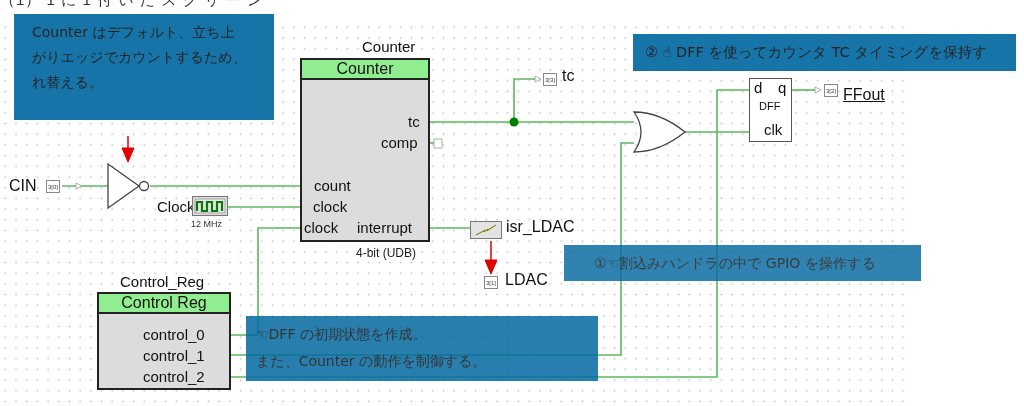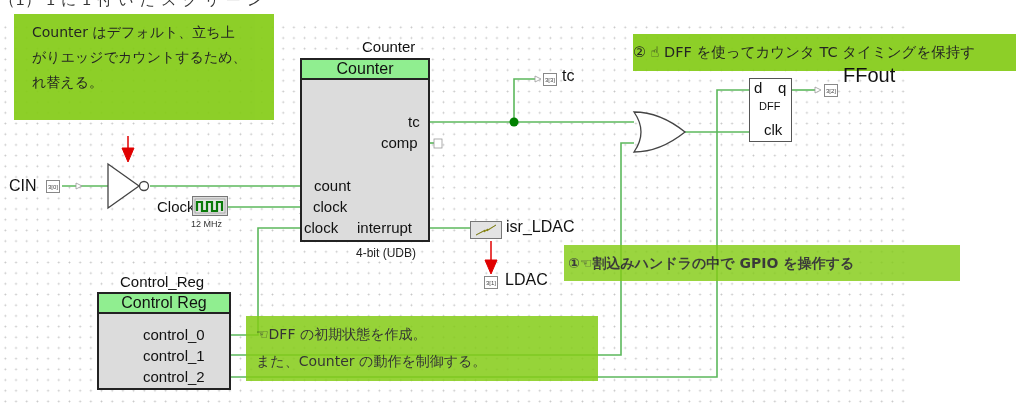--- a/index.html
+++ b/index.html
@@ -3,24 +3,24 @@
 <meta charset="utf-8">
 <style>
   html, body { margin:0; padding:0; }
   body { width:1024px; height:406px; position:relative; overflow:hidden; background:#ffffff;
          font-family:"Liberation Sans", "DejaVu Sans", sans-serif; color:#111; }
   .grid { position:absolute; left:0; top:22px; width:912px; height:384px;
           background-image: radial-gradient(circle, #c4c4c4 0.8px, transparent 1.1px);
           background-size:10.7px 10.7px; }
   .top-clip { position:absolute; left:0; top:-9px; font-size:15px; color:#333; white-space:nowrap; letter-spacing:1px; }
   svg.wires { position:absolute; left:0; top:0; }
-  .note { position:absolute; background:#84cc16; opacity:0.92; font-family:"DejaVu Sans", sans-serif; color:#111; }
+  .note { position:absolute; background:#0369a1; opacity:0.92; font-family:"DejaVu Sans", sans-serif; color:#111; }
   .note1 { left:14px; top:14px; width:260px; height:106px; font-size:14px; line-height:25px; padding:6px 0 0 18px; box-sizing:border-box; }
-  .note2 { left:633px; top:34px; width:383px; height:37px; font-size:14.5px; line-height:37px; box-sizing:border-box; }
-  .note3 { left:564px; top:245px; width:396px; height:36px; font-size:14px; line-height:36px; padding-left:4px; box-sizing:border-box; opacity:0.82;font-weight:bold;}
+  .note2 { left:633px; top:34px; width:383px; height:37px; font-size:14.5px; line-height:37px; padding-left:12px; box-sizing:border-box; }
+  .note3 { left:564px; top:245px; width:357px; height:36px; font-size:14px; line-height:36px; padding-left:30px; box-sizing:border-box; opacity:0.82;}
   .note4 { left:246px; top:316px; width:352px; height:65px; font-size:14px; line-height:27px; padding:5px 0 0 10px; box-sizing:border-box; opacity:0.85;}
   .lbl { position:absolute; white-space:nowrap; }
   .block { position:absolute; background:#dcdcdc; border:2px solid #222; box-sizing:border-box; }
   .block-head { background:#90ee90; border-bottom:2px solid #222; text-align:center; font-size:16px; }
   .pin { position:absolute; width:14px; height:13px; border:1px solid #888; background:#fff;
          font-size:6px; line-height:13px; text-align:center; color:#444; box-sizing:border-box; }
   .port { position:absolute; font-size:15px; white-space:nowrap; }
   .clock-box { position:absolute; left:192px; top:196px; width:36px; height:20px; background:#ddd; border:1px solid #777; box-sizing:border-box; }
   .isr-box { position:absolute; left:470px; top:221px; width:32px; height:18px; background:#e3e3e3; border:1px solid #777; box-sizing:border-box; }
   .dff { position:absolute; left:749px; top:78px; width:43px; height:64px; border:1px solid #555; background:#fff; box-sizing:border-box; }
@@ -134,21 +134,21 @@
 <div class="lbl" style="left:505px;top:271px;font-size:16px;">LDAC</div>
 
 <div class="dff">
   <div class="lbl" style="left:4px;top:0px;font-size:15px;">d</div>
   <div class="lbl" style="left:28px;top:0px;font-size:15px;">q</div>
   <div class="lbl" style="left:9px;top:21px;font-size:11px;">DFF</div>
   <div class="lbl" style="left:14px;top:42px;font-size:15px;">clk</div>
 </div>
 
 <div class="pin" style="left:824px;top:84px;">3[2]</div>
-<div class="lbl" style="left:843px;top:64px;font-size:20px;">FFout</div>
+<div class="lbl" style="left:843px;top:86px;font-size:16px;text-decoration:underline;">FFout</div>
 
 <div class="lbl" style="left:120px;top:273px;font-size:15px;">Control_Reg</div>
 <div class="block" style="left:97px;top:292px;width:134px;height:98px;">
   <div class="block-head">Control Reg</div>
 </div>
 <div class="port" style="left:143px;top:326px;">control_0</div>
 <div class="port" style="left:143px;top:347px;">control_1</div>
 <div class="port" style="left:143px;top:368px;">control_2</div>
 
 </body></html>

